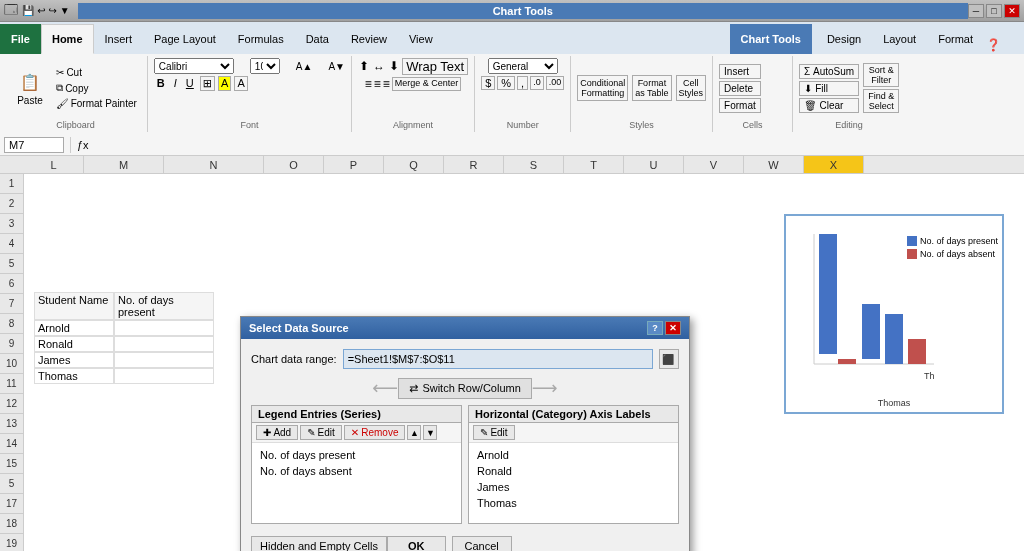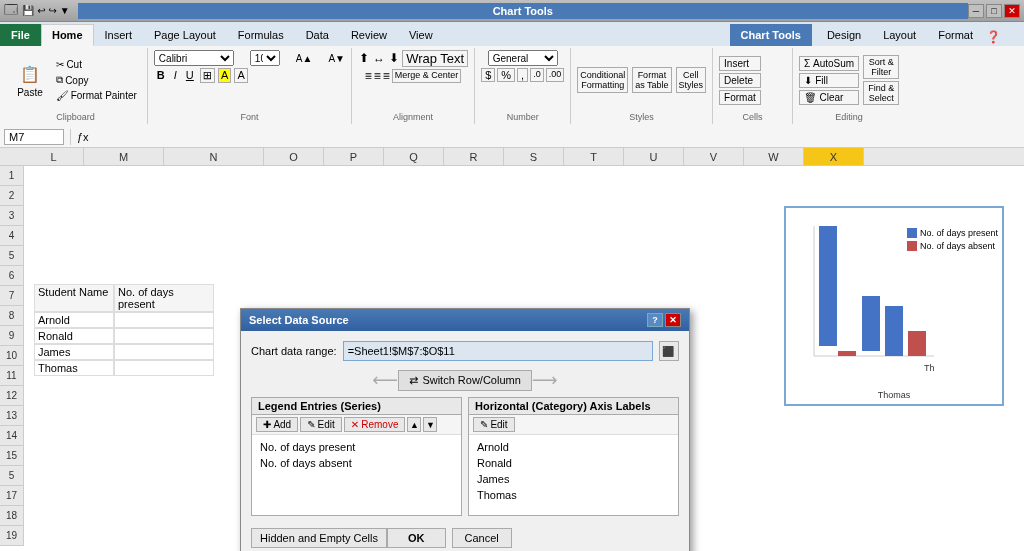--- a/index.html
+++ b/index.html
@@ -109,21 +109,21 @@
   </div>
   <div class="title-bar-title">Chart Tools</div>
   <div class="title-bar-controls">
     <div class="win-btn">─</div>
     <div class="win-btn">□</div>
     <div class="win-btn" style="background:#c00;color:white;">✕</div>
   </div>
 </div>
 
 <div class="ribbon-area">
-  <div style="display:flex; background:#dce6f0; height:24px; padding-top:2px; align-items:flex-end;">
+  <div style="display:flex; background:#dce6f0; height:32px; padding-top:2px; align-items:flex-end;">
     <div class="ribbon-tab" style="background:#1e7140;color:white;font-weight:bold;">File</div>
     <div class="ribbon-tab active">Home</div>
     <div class="ribbon-tab">Insert</div>
     <div class="ribbon-tab">Page Layout</div>
     <div class="ribbon-tab">Formulas</div>
     <div class="ribbon-tab">Data</div>
     <div class="ribbon-tab">Review</div>
     <div class="ribbon-tab">View</div>
     <div style="flex:1;"></div>
     <div class="ribbon-tab chart-tools">Chart Tools</div>

